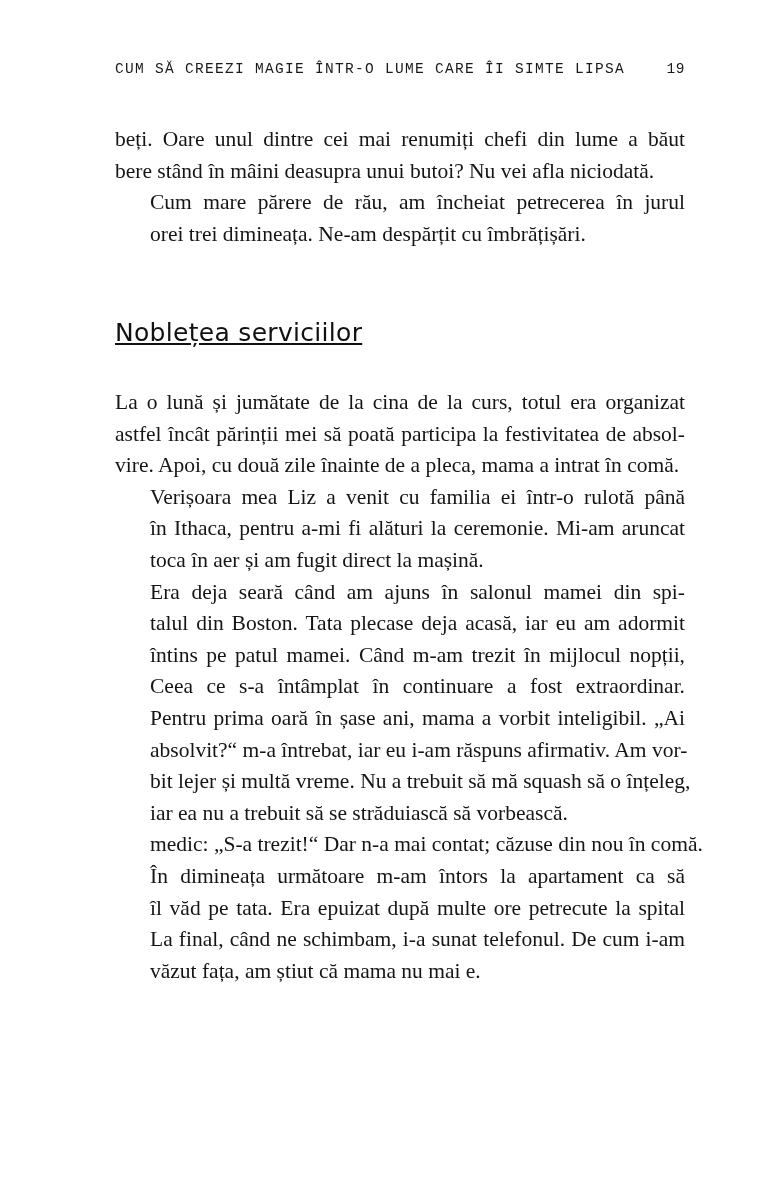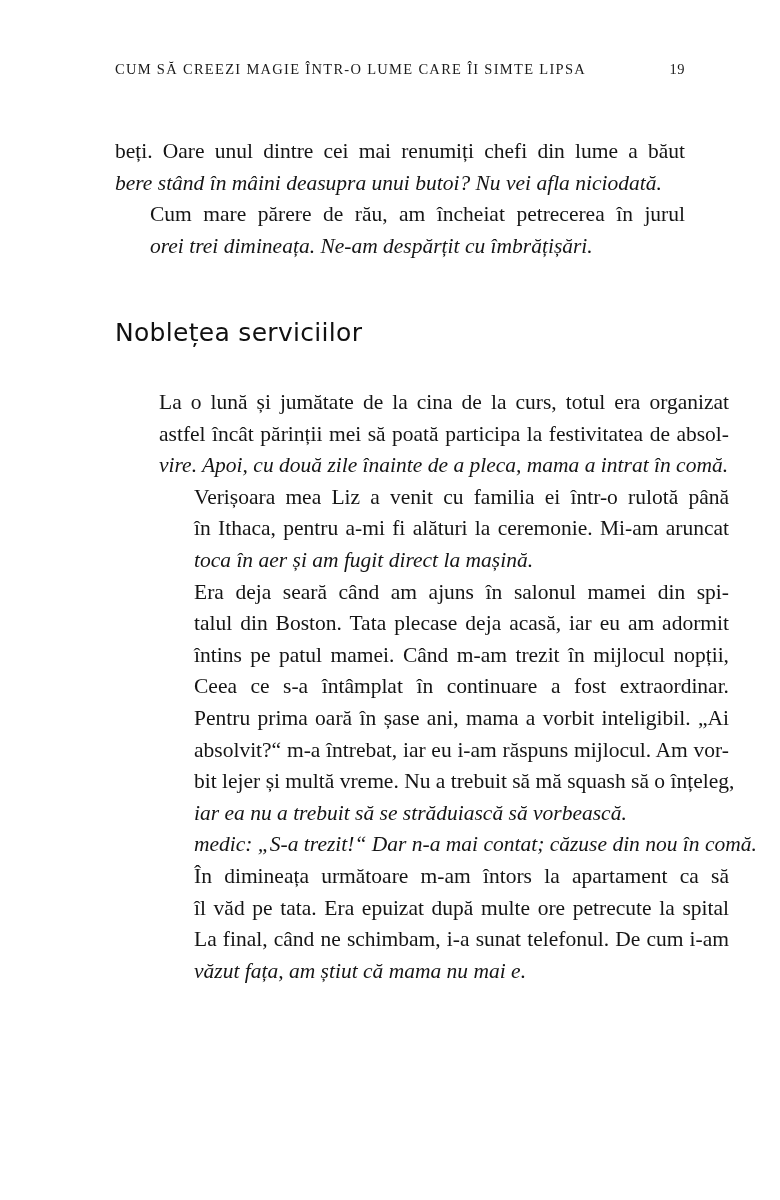--- a/index.html
+++ b/index.html
@@ -1,38 +1,38 @@
 <!DOCTYPE html>
 <html><head>
 <meta charset="utf-8">
 <style>
   html, body { margin: 0; padding: 0; background: #ffffff; }
   body { width: 780px; height: 1200px; position: relative; overflow: hidden; color: #1a1a1a; }
   .running-head {
     position: absolute; left: 115px; top: 61px; width: 570px;
     display: flex; justify-content: space-between; align-items: baseline;
-    font-family: Liberation Serif, serif; font-size: 14.5px; letter-spacing: 1.3px; color: #1a1a1a;
+    font-family: Liberation Mono, monospace; font-size: 14.5px; letter-spacing: 1.3px; color: #1a1a1a;
   }
   .running-head .pnum { letter-spacing: 0.5px; }
   .block {
     position: absolute; left: 115px; width: 570px;
     font-family: "Liberation Serif", serif; font-size: 21.5px; line-height: 31.6px;
     text-align: justify; color: #151515;
   }
   .block p { margin: 0; }
   .block p.indent { text-indent: 35px; }
   .block p .ln { display: block; text-align: justify; text-align-last: justify; white-space: nowrap; }
-  .block p .ln.last { text-align-last: left; font-style: italic; }
+  .block p .ln.last { text-align-last: left; }
   .heading {
     position: absolute; left: 115px; top: 318px;
     font-family: "DejaVu Sans", sans-serif; font-size: 25px; font-weight: normal; color: #111;
-    margin: 0; letter-spacing: 0.3px;
+    margin: 0; letter-spacing: 0.3px; text-decoration: underline;
   }
-  #block1 { top: 136px; }
-  #block2 { top: 387px; margin-left: 44px; }
+  #block1 { top: 124px; }
+  #block2 { top: 387px; }
 </style>
 </head>
 <body>
 
 <div class="running-head">
   <span>CUM SĂ CREEZI MAGIE ÎNTR-O LUME CARE ÎI SIMTE LIPSA</span>
   <span class="pnum">19</span>
 </div>
 
 <div class="block" id="block1">
@@ -60,21 +60,21 @@
       <span class="ln last">toca în aer și am fugit direct la mașină.</span>
     </p>
     <p class="indent">
       <span class="ln">Era deja seară când am ajuns în salonul mamei din spi-</span>
       <span class="ln">talul din Boston. Tata plecase deja acasă, iar eu am adormit</span>
       <span class="ln">întins pe patul mamei. Când m-am trezit în mijlocul nopții,</span>
     </p>
     <p class="indent">
       <span class="ln">Ceea ce s-a întâmplat în continuare a fost extraordinar.</span>
       <span class="ln">Pentru prima oară în șase ani, mama a vorbit inteligibil. „Ai</span>
-      <span class="ln">absolvit?“ m-a întrebat, iar eu i-am răspuns mijlocul. Am vor-</span>
+      <span class="ln">absolvit?“ m-a întrebat, iar eu i-am răspuns afirmativ. Am vor-</span>
       <span class="ln">bit lejer și multă vreme. Nu a trebuit să mă squash să o înțeleg,</span>
       <span class="ln last">iar ea nu a trebuit să se străduiască să vorbească.</span>
     </p>
     <p class="indent">
       <span class="ln last">medic: „S-a trezit!“ Dar n-a mai contat; căzuse din nou în comă.</span>
     </p>
     <p class="indent">
       <span class="ln">În dimineața următoare m-am întors la apartament ca să</span>
       <span class="ln">îl văd pe tata. Era epuizat după multe ore petrecute la spital</span>
       <span class="ln">La final, când ne schimbam, i-a sunat telefonul. De cum i-am</span>

